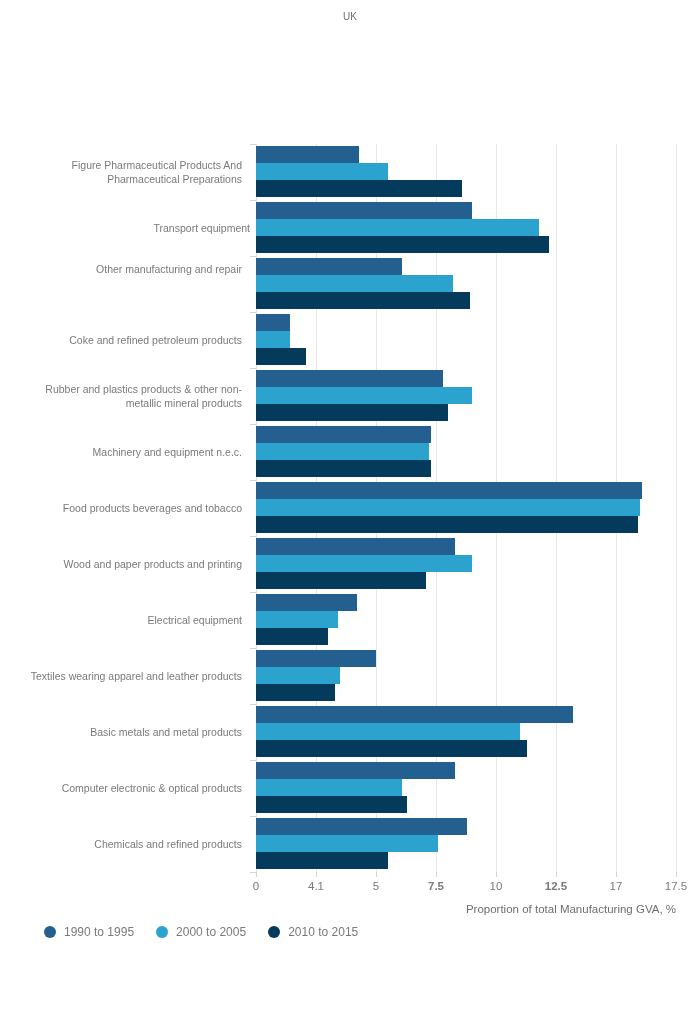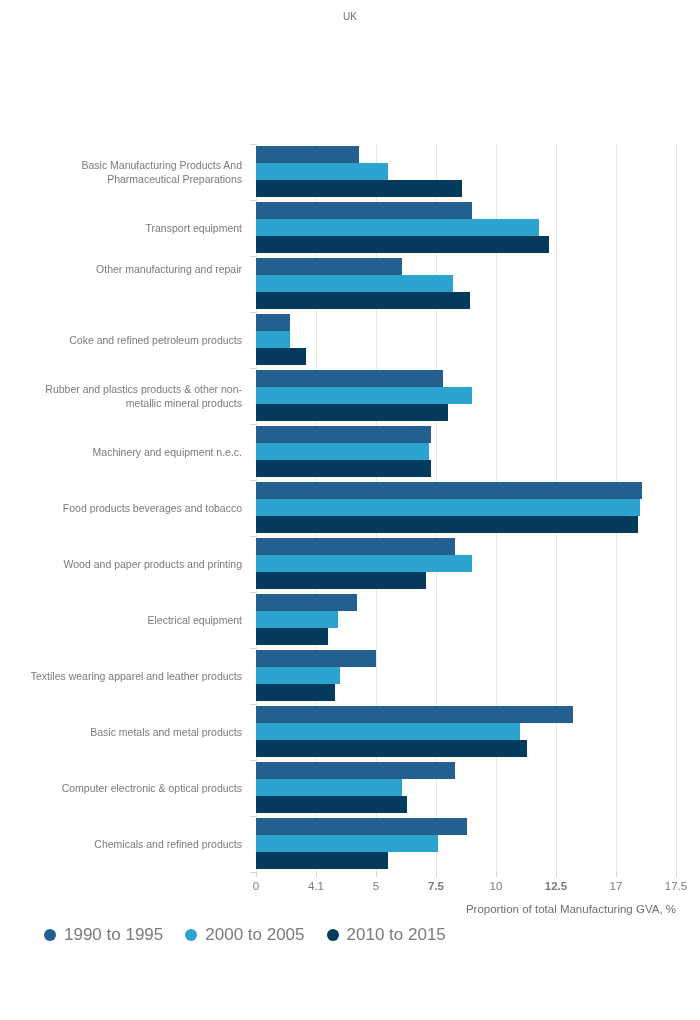--- a/index.html
+++ b/index.html
@@ -96,21 +96,21 @@
     left:44px;top:925px;
     display:flex;align-items:center;
     gap:22px;
   }
   .legend-item{display:flex;align-items:center;gap:8px;}
   .legend-dot{
     width:12px;height:12px;border-radius:50%;
     display:inline-block;
   }
   .legend-text{
-    font-size:17px;color:#7a7a7a;white-space:nowrap;
+    font-size:12px;color:#7a7a7a;white-space:nowrap;
   }
 </style>
 </head>
 <body>
 
 <div id="title-block">
   <div id="chart-subtitle">UK</div>
 </div>
 
 <div id="plot">
@@ -221,22 +221,22 @@
       <div class="xtick" style="left: 180px; font-weight: bold;">7.5</div>
       <div class="xtick" style="left: 240px;">10</div>
       <div class="xtick" style="left: 300px; font-weight: bold;">12.5</div>
       <div class="xtick" style="left: 360px;">17</div>
       <div class="xtick" style="left: 420px;">17.5</div>
     </div>
   <div id="xaxis-title">Proportion of total Manufacturing GVA, %</div>
 </div>
 
 <div id="catlabels">
-    <div class="cat-label" style="left: 14px; width: 228px; top: 157.5px;">Basic Manufacturing Products And Pharmaceutical Preparations</div>
-    <div class="cat-label" style="left: 14px; width: 228px; top: 220.5px; text-align: right;">Transport equipment</div>
+    <div class="cat-label" style="left: 14px; width: 228px; top: 157.5px;">Figure Pharmaceutical Products And Pharmaceutical Preparations</div>
+    <div class="cat-label" style="left: 22px; width: 228px; top: 220.5px; text-align: right;">Transport equipment</div>
     <div class="cat-label" style="left: 14px; width: 228px; top: 262px;">Other manufacturing and repair</div>
     <div class="cat-label" style="left: 14px; width: 228px; top: 332.5px;">Coke and refined petroleum products</div>
     <div class="cat-label" style="left: 14px; width: 228px; top: 381.5px;">Rubber and plastics products &amp; other non-metallic mineral products</div>
     <div class="cat-label" style="left: 14px; width: 228px; top: 444.5px;">Machinery and equipment n.e.c.</div>
     <div class="cat-label" style="left: 14px; width: 228px; top: 500.5px;">Food products beverages and tobacco</div>
     <div class="cat-label" style="left: 14px; width: 228px; top: 556.5px;">Wood and paper products and printing</div>
     <div class="cat-label" style="left: 14px; width: 228px; top: 612.5px;">Electrical equipment</div>
     <div class="cat-label" style="left: 14px; width: 228px; top: 668.5px;">Textiles wearing apparel and leather products</div>
     <div class="cat-label" style="left: 14px; width: 228px; top: 724.5px; text-align: right;">Basic metals and metal products</div>
     <div class="cat-label" style="left: 14px; width: 228px; top: 780.5px;">Computer electronic &amp; optical products</div>

